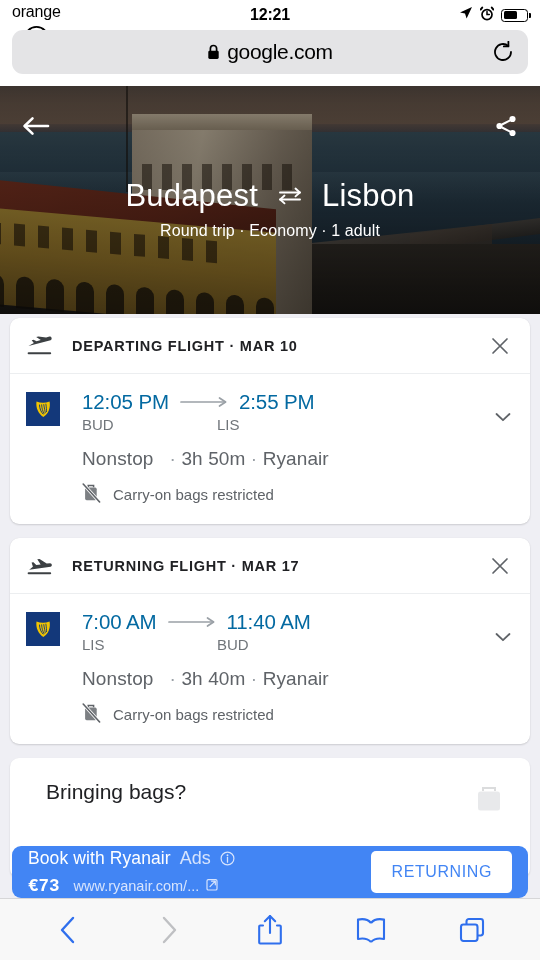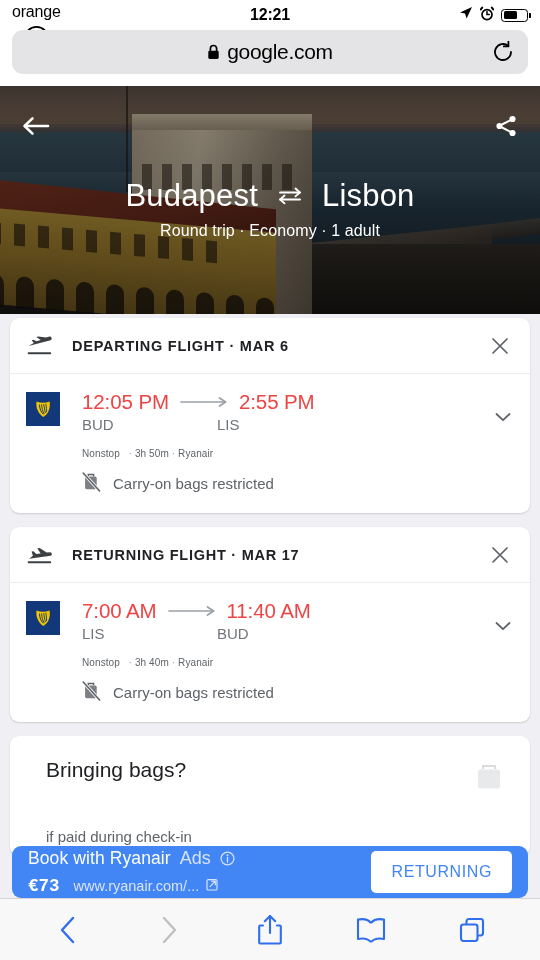--- a/index.html
+++ b/index.html
@@ -165,29 +165,29 @@
   }
   .close-btn{ display:flex; align-items:center; padding:4px; }
 
   .flight-row{ display:flex; padding:16px 16px 18px; align-items:flex-start; }
   .airline-logo{
     width:34px; height:34px; background:#13387a; flex:0 0 34px;
     display:flex; align-items:center; justify-content:center; margin-top:2px;
   }
   .flight-main{ flex:1; padding-left:22px; }
   .times{
-    display:flex; align-items:center; font-size:20.5px; color:#ef4444; letter-spacing:-0.1px;
+    display:flex; align-items:center; font-size:20.5px; color:#0369a1; letter-spacing:-0.1px;
   }
   .time-dep{ min-width:0; }
   .arrow-long{ margin:0 11px; display:flex; align-items:center; }
   .codes{
     display:flex; font-size:15px; color:#70757a; margin-top:2px;
   }
   .code-dep{ width:135px; }
-  .meta{ font-size:10px; color:#5f6368; margin-top:15px; letter-spacing:.1px; }
+  .meta{ font-size:19px; color:#5f6368; margin-top:15px; letter-spacing:.1px; }
   .meta .sep{ color:#9aa0a6; }
   .bags{
     display:flex; align-items:center; gap:12px; margin-top:13px;
     font-size:15px; color:#5f6368;
   }
   .expand-btn{ display:flex; align-items:center; padding-top:16px; padding-left:6px; }
 
   .bags-card{
     margin:0 10px; background:#fff; border-radius:9px;
     box-shadow:0 1px 2px rgba(0,0,0,.14);
@@ -378,21 +378,21 @@
 <div class="content">
 
   <div class="card">
     <div class="card-head">
       <span class="lead-icon">
         <svg width="27" height="22" viewBox="0 0 27 22">
           <path d="M2.4 10.9 L24.6 5.2 a1.9 1.9 0 0 0 -1.1 -3.6 l-3.4 .9 -7.7 -1.1 -2.2 .6 4.6 3.1 -4.2 1.1 -3.1 -1.5 -1.8 .5 2.1 2.8 Z" fill="#3c4043"></path>
           <rect x="1.6" y="17.2" width="23.6" height="2.1" rx="1" fill="#3c4043"></rect>
         </svg>
       </span>
-      <span class="title">DEPARTING FLIGHT · MAR 6</span>
+      <span class="title">DEPARTING FLIGHT · MAR 10</span>
       <span class="close-btn">
         <svg width="20" height="20" viewBox="0 0 20 20">
           <path d="M3 3 L17 17 M17 3 L3 17" stroke="#5f6368" stroke-width="1.7" stroke-linecap="round"></path>
         </svg>
       </span>
     </div>
     <div class="flight-row">
       <span class="airline-logo">
         <svg width="26" height="26" viewBox="0 0 26 26">
           <path d="M6.5 5.5 C5.6 11.5 8.2 17.8 13.4 21 C18.8 17.6 20.6 11.4 19.6 5.5 C15.4 7.2 10.6 7.2 6.5 5.5 Z" fill="#f1c400"></path>

